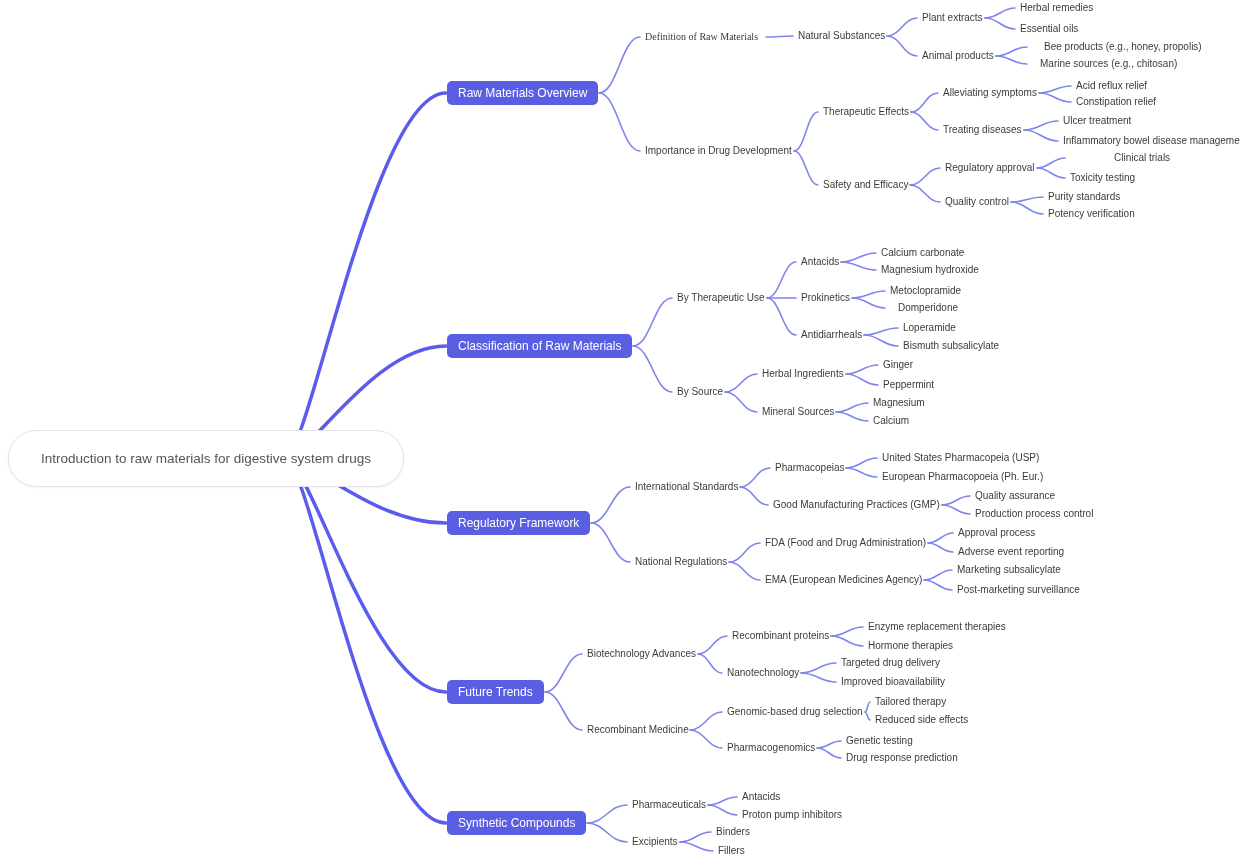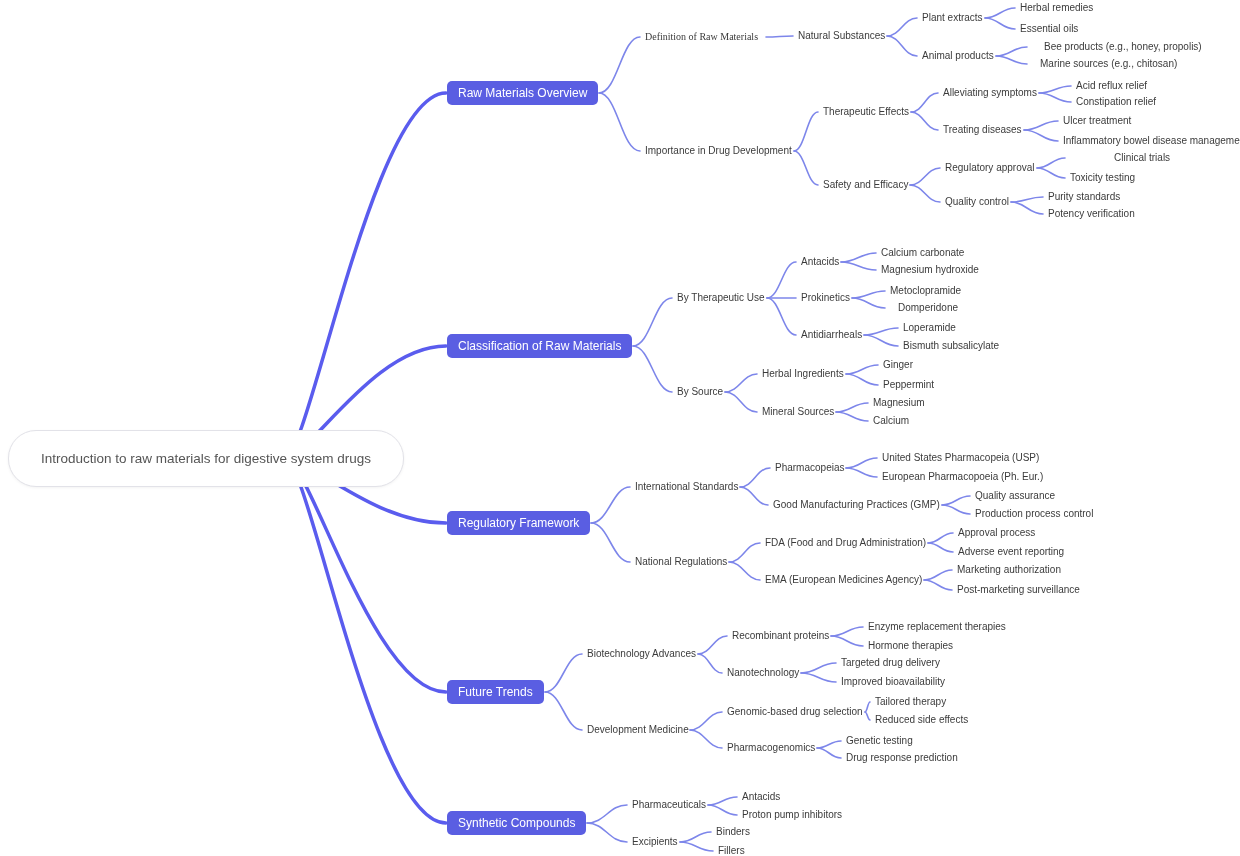--- a/index.html
+++ b/index.html
@@ -153,31 +153,31 @@
       <div class="leaf" style="left: 882px; top: 451px;">United States Pharmacopeia (USP)</div>
       <div class="leaf" style="left: 882px; top: 470px;">European Pharmacopoeia (Ph. Eur.)</div>
       <div class="leaf" style="left: 773px; top: 498px;">Good Manufacturing Practices (GMP)</div>
       <div class="leaf" style="left: 975px; top: 489px;">Quality assurance</div>
       <div class="leaf" style="left: 975px; top: 507px;">Production process control</div>
       <div class="leaf" style="left: 635px; top: 555px;">National Regulations</div>
       <div class="leaf" style="left: 765px; top: 536px;">FDA (Food and Drug Administration)</div>
       <div class="leaf" style="left: 958px; top: 526px;">Approval process</div>
       <div class="leaf" style="left: 958px; top: 545px;">Adverse event reporting</div>
       <div class="leaf" style="left: 765px; top: 573px;">EMA (European Medicines Agency)</div>
-      <div class="leaf" style="left: 957px; top: 563px;">Marketing authorization</div>
+      <div class="leaf" style="left: 957px; top: 563px;">Marketing subsalicylate</div>
       <div class="leaf" style="left: 957px; top: 583px;">Post-marketing surveillance</div>
       <div class="branch" style="left: 447px; top: 680px;">Future Trends</div>
       <div class="leaf" style="left: 587px; top: 647px;">Biotechnology Advances</div>
       <div class="leaf" style="left: 732px; top: 629px;">Recombinant proteins</div>
       <div class="leaf" style="left: 868px; top: 620px;">Enzyme replacement therapies</div>
       <div class="leaf" style="left: 868px; top: 639px;">Hormone therapies</div>
       <div class="leaf" style="left: 727px; top: 666px;">Nanotechnology</div>
       <div class="leaf" style="left: 841px; top: 656px;">Targeted drug delivery</div>
       <div class="leaf" style="left: 841px; top: 675px;">Improved bioavailability</div>
-      <div class="leaf" style="left: 587px; top: 723px;">Development Medicine</div>
+      <div class="leaf" style="left: 587px; top: 723px;">Recombinant Medicine</div>
       <div class="leaf" style="left: 727px; top: 705px;">Genomic-based drug selection</div>
       <div class="leaf" style="left: 875px; top: 695px;">Tailored therapy</div>
       <div class="leaf" style="left: 875px; top: 713px;">Reduced side effects</div>
       <div class="leaf" style="left: 727px; top: 741px;">Pharmacogenomics</div>
       <div class="leaf" style="left: 846px; top: 734px;">Genetic testing</div>
       <div class="leaf" style="left: 846px; top: 751px;">Drug response prediction</div>
       <div class="branch" style="left: 447px; top: 811px;">Synthetic Compounds</div>
       <div class="leaf" style="left: 632px; top: 798px;">Pharmaceuticals</div>
       <div class="leaf" style="left: 742px; top: 790px;">Antacids</div>
       <div class="leaf" style="left: 742px; top: 808px;">Proton pump inhibitors</div>

